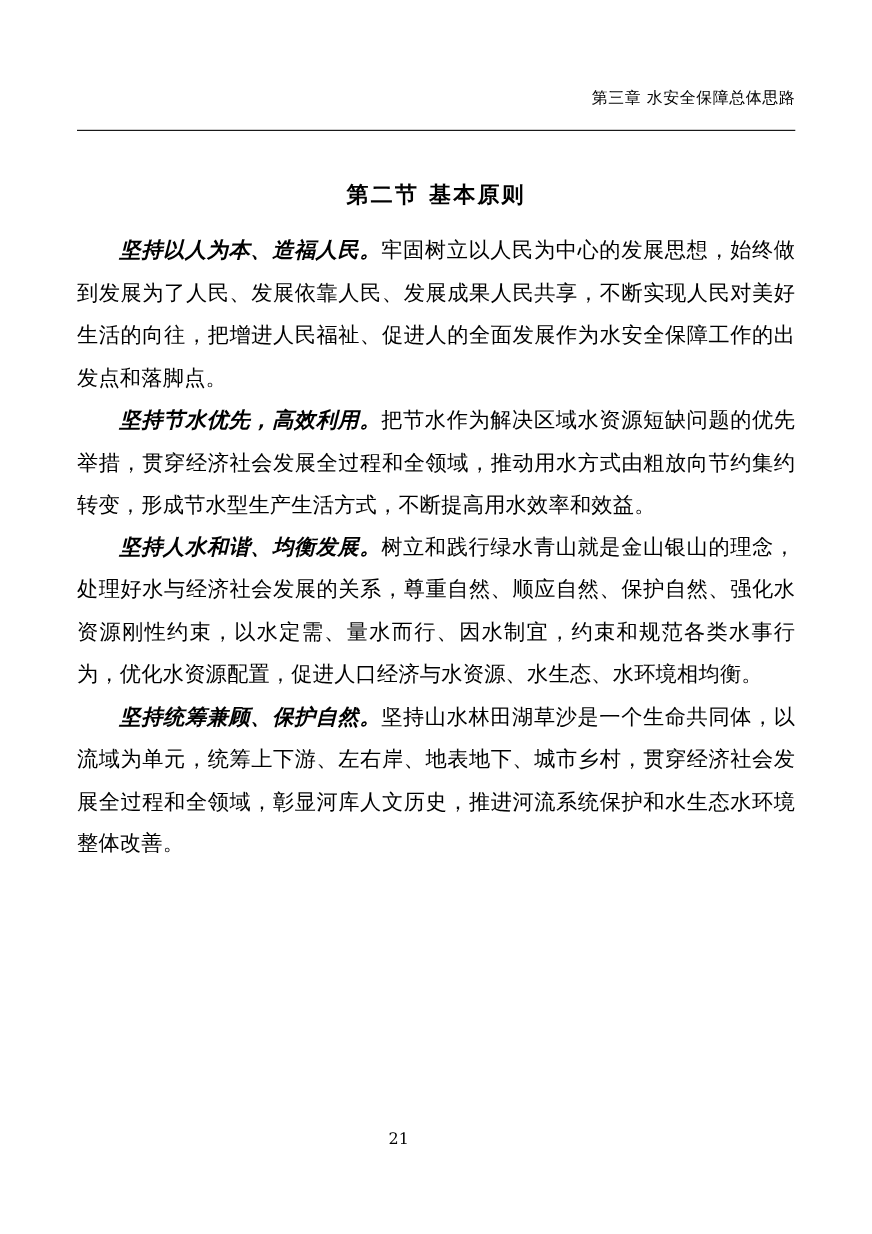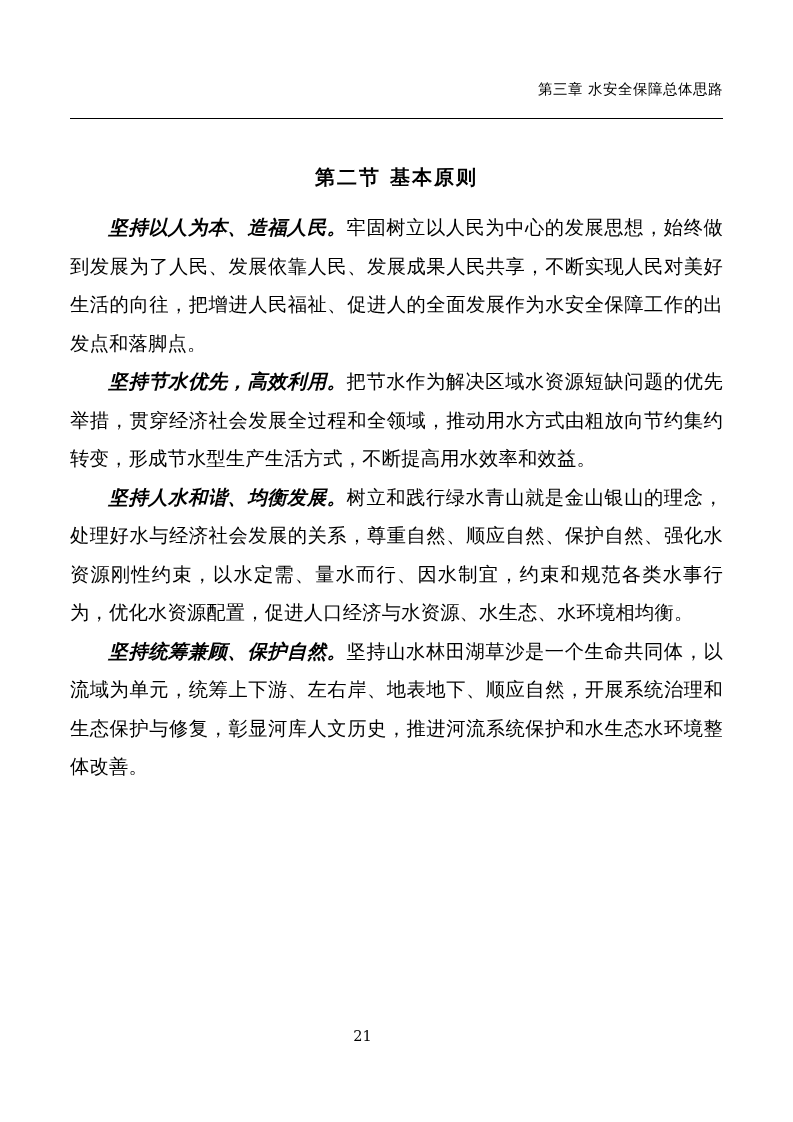--- a/index.html
+++ b/index.html
@@ -90,19 +90,19 @@
 
   <div class="content">
     <h2 class="section-title">第二节  基本原则</h2>
 
     <p class="para"><span class="lead">坚持以人为本、造福人民。</span><span>牢固树立以人民为中心的发展思想，始终做到发展为了人民、发展依靠人民、发展成果人民共享，不断实现人民对美好生活的向往，把增进人民福祉、促进人的全面发展作为水安全保障工作的出发点和落脚点。</span></p>
 
     <p class="para"><span class="lead">坚持节水优先，高效利用。</span><span>把节水作为解决区域水资源短缺问题的优先举措，贯穿经济社会发展全过程和全领域，推动用水方式由粗放向节约集约转变，形成节水型生产生活方式，不断提高用水效率和效益。</span></p>
 
     <p class="para"><span class="lead">坚持人水和谐、均衡发展。</span><span>树立和践行绿水青山就是金山银山的理念，处理好水与经济社会发展的关系，尊重自然、顺应自然、保护自然、强化水资源刚性约束，以水定需、量水而行、因水制宜，约束和规范各类水事行为，优化水资源配置，促进人口经济与水资源、水生态、水环境相均衡。</span></p>
 
-    <p class="para"><span class="lead">坚持统筹兼顾、保护自然。</span><span>坚持山水林田湖草沙是一个生命共同体，以流域为单元，统筹上下游、左右岸、地表地下、顺应自然，开展系统治理和生态保护与修复，彰显河库人文历史，推进河流系统保护和水生态水环境整体改善。</span></p>
+    <p class="para"><span class="lead">坚持统筹兼顾、保护自然。</span><span>坚持山水林田湖草沙是一个生命共同体，以流域为单元，统筹上下游、左右岸、地表地下、城市乡村，贯穿经济社会发展全过程和全领域，彰显河库人文历史，推进河流系统保护和水生态水环境整体改善。</span></p>
 
   </div>
 
   <div class="page-number">21</div>
 
 </div>
 
 </body></html>

